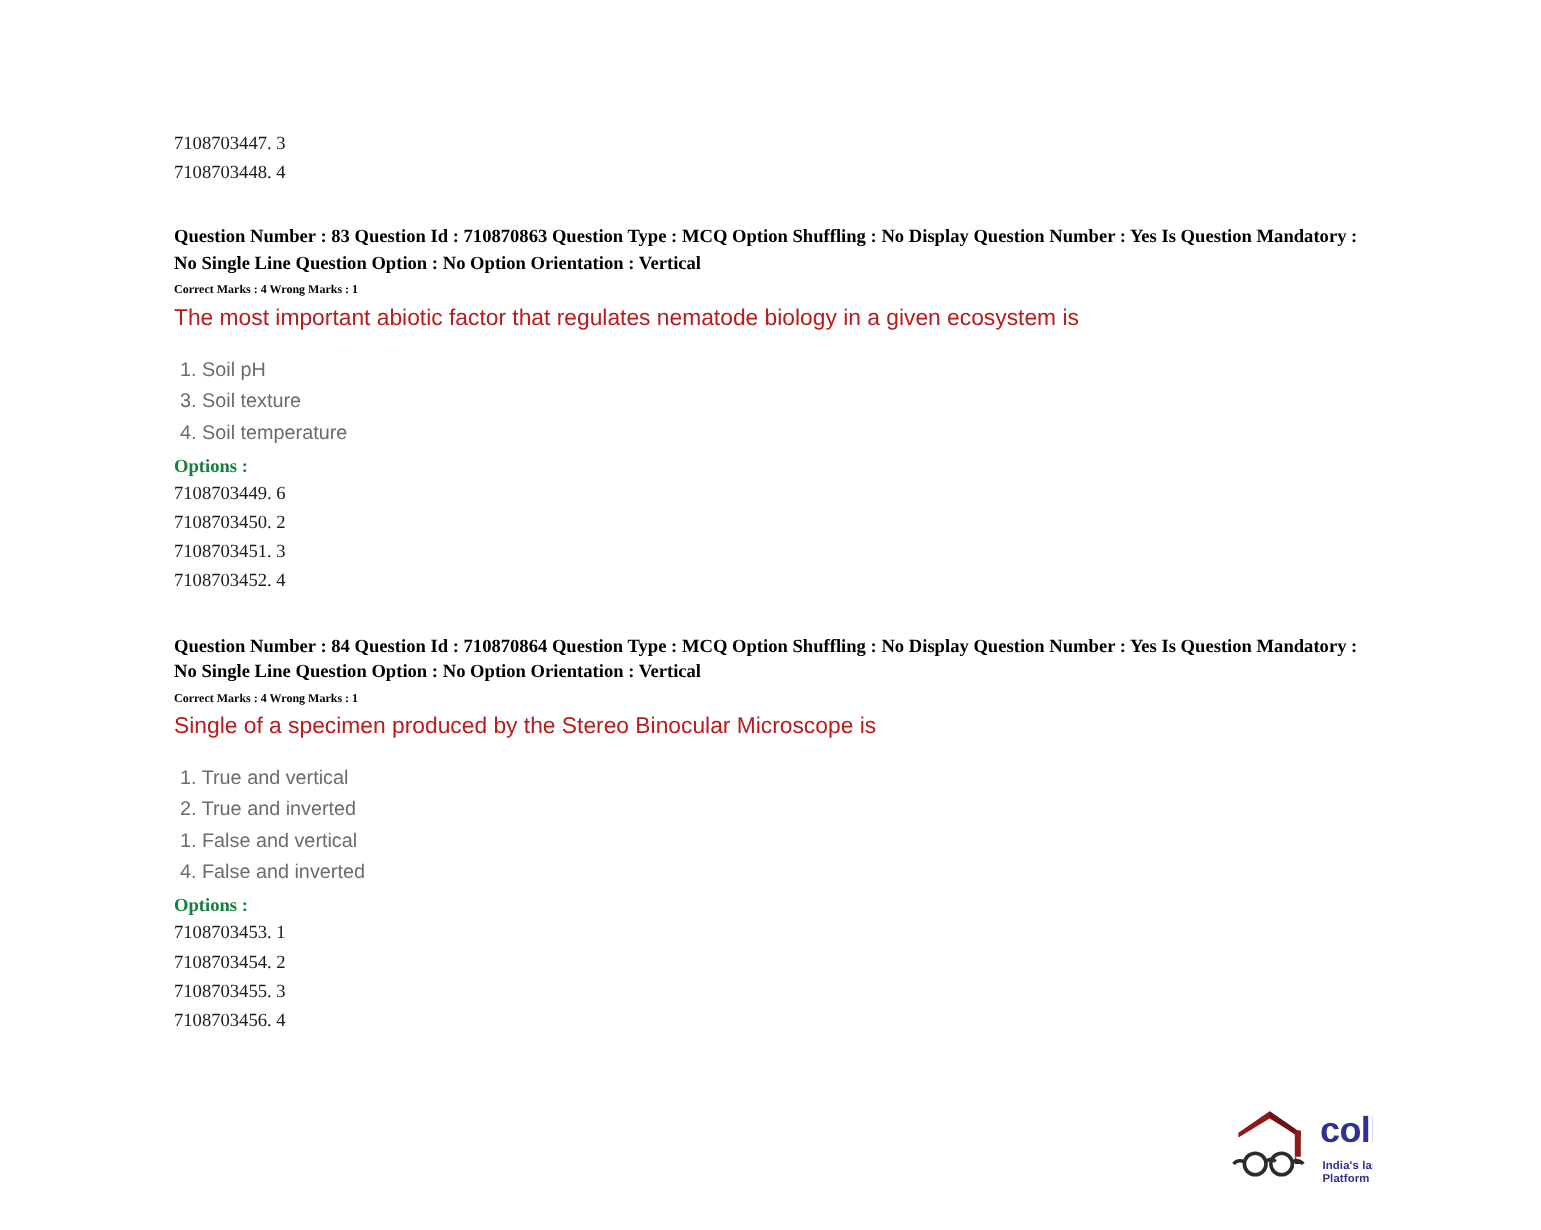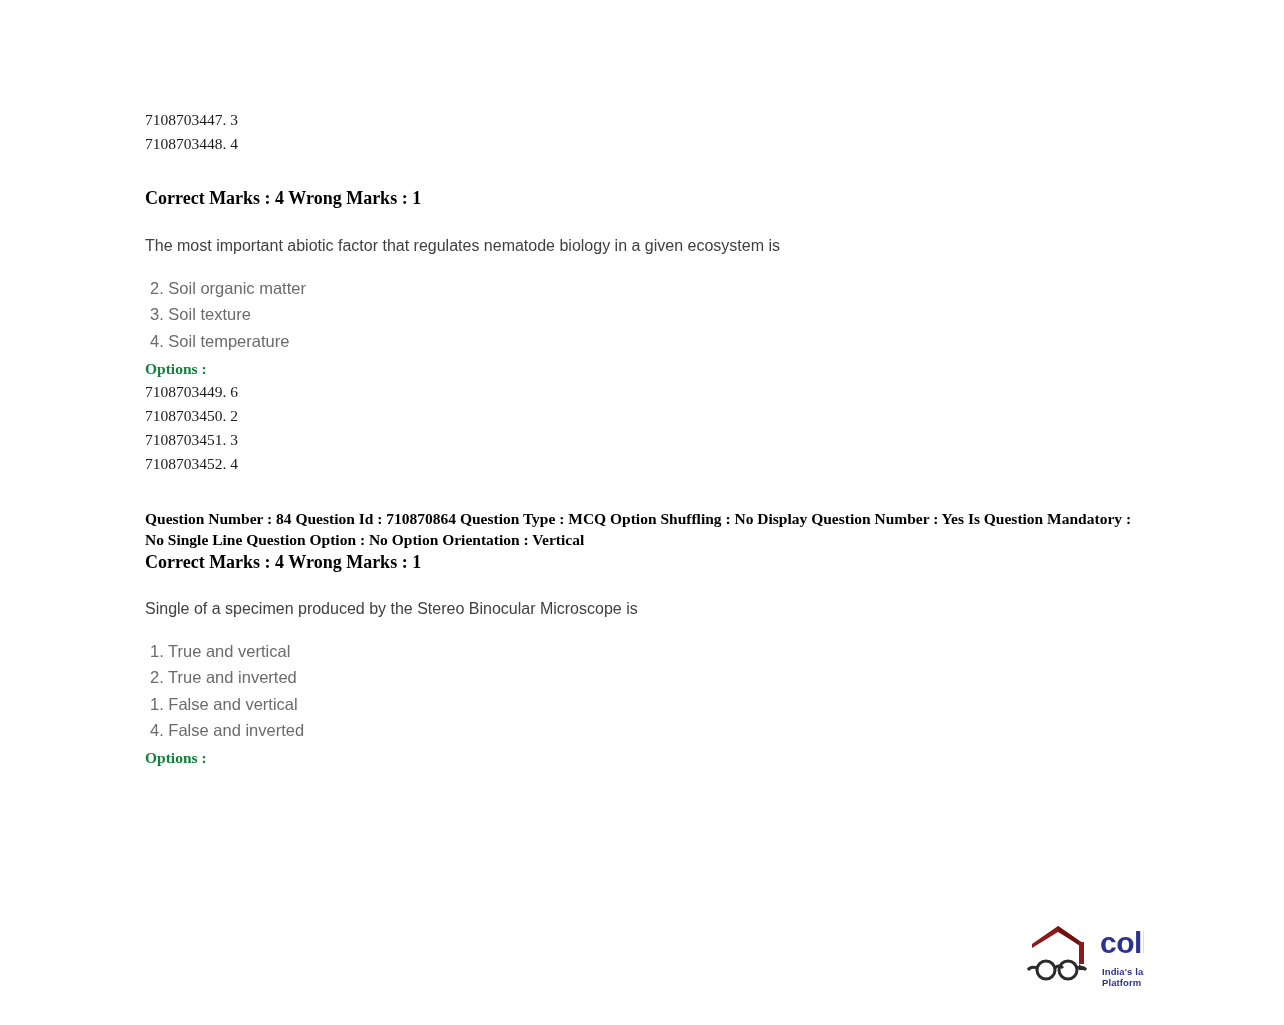--- a/index.html
+++ b/index.html
@@ -35,31 +35,31 @@
     font-family: "Liberation Serif", serif;
     font-weight: bold;
     font-size: 15.5px;
     color: #000000;
     line-height: 21.5px;
     max-width: 1005px;
   }
   .marks {
     font-family: "Liberation Serif", serif;
     font-weight: bold;
-    font-size: 18px;
+    font-size: 10px;
     color: #000000;
     line-height: 21.5px;
     margin-top: 1px;
   }
   .qtext {
     font-family: "Liberation Sans", sans-serif;
-    font-size: 16px;
-    color: #404040;
+    font-size: 19px;
+    color: #b91c1c;
     line-height: 24px;
-    margin-top: 24px;
+    margin-top: 1px;
     font-weight: 400;
   }
   .choices {
     margin-top: 17px;
     margin-left: 5px;
   }
   .choice {
     font-family: "Liberation Sans", sans-serif;
     font-size: 16.5px;
     color: #6b6b6b;
@@ -132,24 +132,25 @@
   <div class="content">
 
     <div>
       <div class="opt-line">7108703447. 3</div>
       <div class="opt-line">7108703448. 4</div>
     </div>
 
     <div class="spacer-lg"></div>
 
     <div class="block">
+      <div class="qheader">Question Number : 83 Question Id : 710870863 Question Type : MCQ Option Shuffling : No Display Question Number : Yes Is Question Mandatory : No Single Line Question Option : No Option Orientation : Vertical</div>
       <div class="marks">Correct Marks : 4 Wrong Marks : 1</div>
       <div class="qtext">The most important abiotic factor that regulates nematode biology in a given ecosystem is</div>
       <div class="choices">
-        <div class="choice">2. Soil organic matter</div>
+        <div class="choice">1. Soil pH</div>
         <div class="choice">3. Soil texture</div>
         <div class="choice">4. Soil temperature</div>
       </div>
       <div class="options-label">Options :</div>
       <div>
         <div class="opt-line">7108703449. 6</div>
         <div class="opt-line">7108703450. 2</div>
         <div class="opt-line">7108703451. 3</div>
         <div class="opt-line">7108703452. 4</div>
       </div>
@@ -161,20 +162,26 @@
       <div class="qheader">Question Number : 84 Question Id : 710870864 Question Type : MCQ Option Shuffling : No Display Question Number : Yes Is Question Mandatory : No Single Line Question Option : No Option Orientation : Vertical</div>
       <div class="marks">Correct Marks : 4 Wrong Marks : 1</div>
       <div class="qtext">Single of a specimen produced by the Stereo Binocular Microscope is</div>
       <div class="choices">
         <div class="choice">1. True and vertical</div>
         <div class="choice">2. True and inverted</div>
         <div class="choice">1. False and vertical</div>
         <div class="choice">4. False and inverted</div>
       </div>
       <div class="options-label">Options :</div>
+      <div>
+        <div class="opt-line">7108703453. 1</div>
+        <div class="opt-line">7108703454. 2</div>
+        <div class="opt-line">7108703455. 3</div>
+        <div class="opt-line">7108703456. 4</div>
+      </div>
     </div>
 
   </div>
 
   <div class="logo">
     <svg class="logo-mark" viewBox="0 0 74 72" xmlns="http://www.w3.org/2000/svg">
       <path d="M10 26 L36 8 L62 26 L62 30 L36 14 L10 30 Z" fill="#8b1a1a"></path>
       <path d="M36 8 L62 26 L58 28 L36 13 Z" fill="#6e1313"></path>
       <rect x="57" y="24" width="5" height="22" fill="#8b1a1a"></rect>
       <path d="M57 46 l6 6 l-6 0 z" fill="#5c0f0f"></path>

